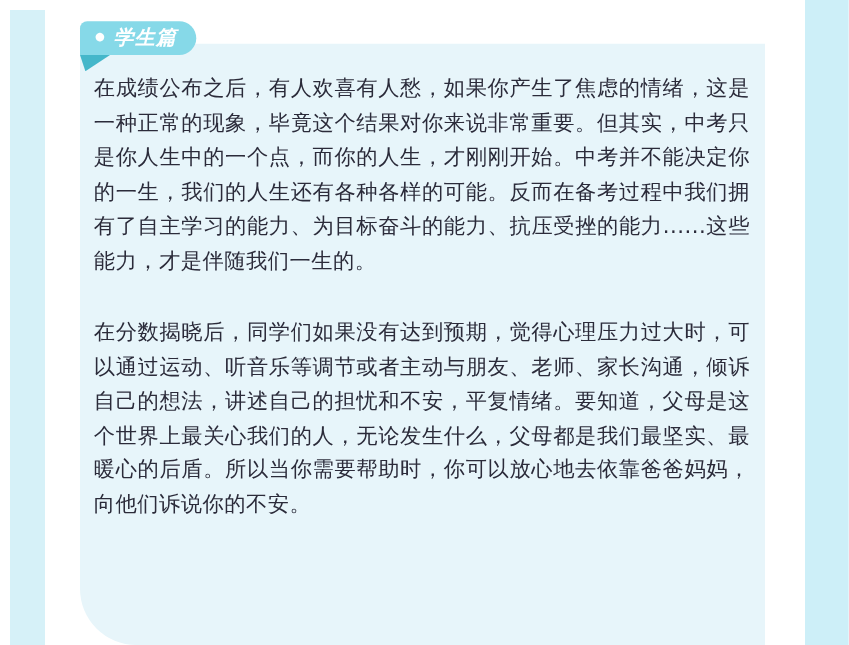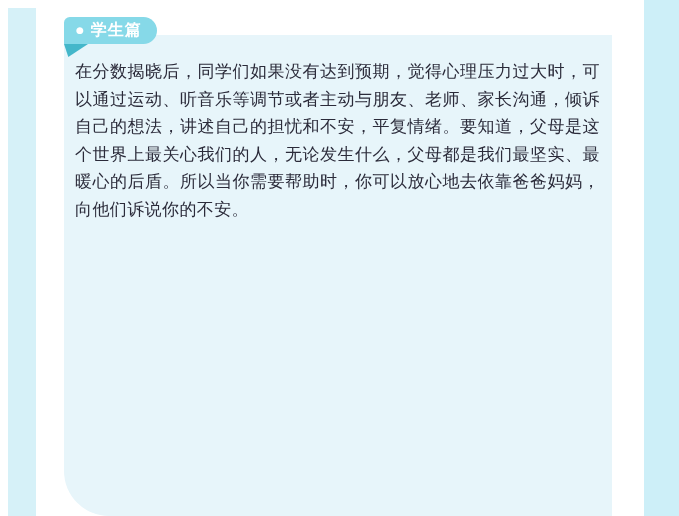--- a/index.html
+++ b/index.html
@@ -59,37 +59,39 @@
   .badge .bullet {
     font-size: 9px;
     color: #ffffff;
     line-height: 1;
   }
   .badge .badge-label {
     font-size: 16px;
     font-weight: bold;
     color: #ffffff;
     letter-spacing: 1px;
+    font-style: italic;
   }
   .badge-fold {
     position: absolute;
     left: 64px; top: 44px;
     width: 24px; height: 13px;
     background: #44b7ca;
     clip-path: polygon(0 0, 100% 0, 18% 100%);
     z-index: 2;
   }
 </style>
 </head>
 <body>
 
 <div class="band band-left"></div>
 <div class="band band-right"></div>
 
 <div class="card">
+  <p>在成绩公布之后，有人欢喜有人愁，如果你产生了焦虑的情绪，这是一种正常的现象，毕竟这个结果对你来说非常重要。但其实，中考只是你人生中的一个点，而你的人生，才刚刚开始。中考并不能决定你的一生，我们的人生还有各种各样的可能。反而在备考过程中我们拥有了自主学习的能力、为目标奋斗的能力、抗压受挫的能力......这些能力，才是伴随我们一生的。</p>
   <p>在分数揭晓后，同学们如果没有达到预期，觉得心理压力过大时，可以通过运动、听音乐等调节或者主动与朋友、老师、家长沟通，倾诉自己的想法，讲述自己的担忧和不安，平复情绪。要知道，父母是这个世界上最关心我们的人，无论发生什么，父母都是我们最坚实、最暖心的后盾。所以当你需要帮助时，你可以放心地去依靠爸爸妈妈，向他们诉说你的不安。</p>
 </div>
 
 <div class="badge">
   <span class="bullet">●</span>
   <span class="badge-label">学生篇</span>
 </div>
 <div class="badge-fold"></div>
 
 </body></html>

